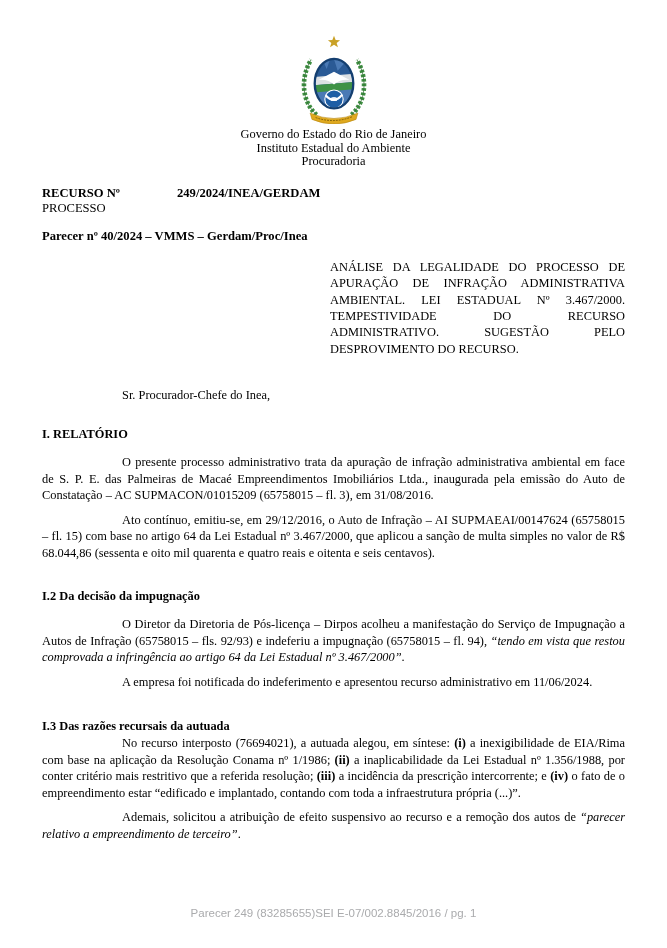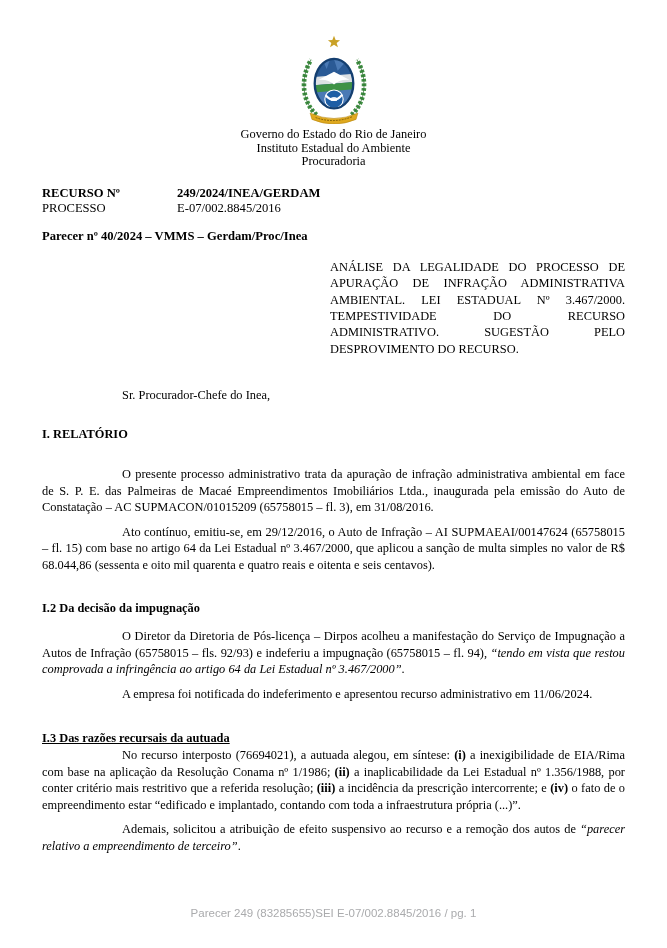--- a/index.html
+++ b/index.html
@@ -28,28 +28,28 @@
   .ementa{
     margin-top:15px;margin-left:288px;width:295px;
     font-size:12.4px;line-height:16.4px;
     text-align:justify;
   }
   
   .salutation{margin-top:31px;font-size:12.4px;text-indent:80px;}
   .sec-heading{font-size:12.4px;line-height:17px;font-weight:700;}
   .mt-rel{margin-top:23px;}
   .mt-i2{margin-top:27px;}
-  .mt-i3{margin-top:28px;text-decoration:underline;}
+  .mt-i3{margin-top:28px;}
   .para{
     margin:8px 0 0 0;
     font-size:12.4px;line-height:16.5px;
     text-align:justify;
     text-indent:80px;
   }
-  .para.first{margin-top:23px;}
+  .para.first{margin-top:11px;}
   .para.tight{margin-top:0;}
   .seg-b{font-weight:700;}
   .seg-i{font-style:italic;}
   
   .footer{
     position:absolute;left:0;right:0;bottom:13px;
     display:flex;justify-content:center;
     font-family:"Liberation Sans", sans-serif;
     font-size:11.5px;color:#aaabad;
   }
@@ -96,21 +96,20 @@
     <div class="org-line">Procuradoria</div>
   </div>
 
   <div class="meta">
     <div class="meta-row">
       <span class="meta-label bold">RECURSO Nº</span>
       <span class="meta-value bold">249/2024/INEA/GERDAM</span>
     </div>
     <div class="meta-row">
       <span class="meta-label">PROCESSO</span>
-      <span class="meta-value">E-07/002.8845/2016</span>
     </div>
   </div>
 
   <div class="ref-line">Parecer nº 40/2024 – VMMS – Gerdam/Proc/Inea</div>
 
   <div class="ementa">ANÁLISE DA LEGALIDADE DO PROCESSO DE APURAÇÃO DE INFRAÇÃO ADMINISTRATIVA AMBIENTAL. LEI ESTADUAL Nº 3.467/2000. TEMPESTIVIDADE DO RECURSO ADMINISTRATIVO. SUGESTÃO PELO DESPROVIMENTO DO RECURSO.</div>
 
   <div class="salutation">Sr. Procurador-Chefe do Inea,</div>
 
   <div class="sec-heading mt-rel">I. RELATÓRIO</div>

